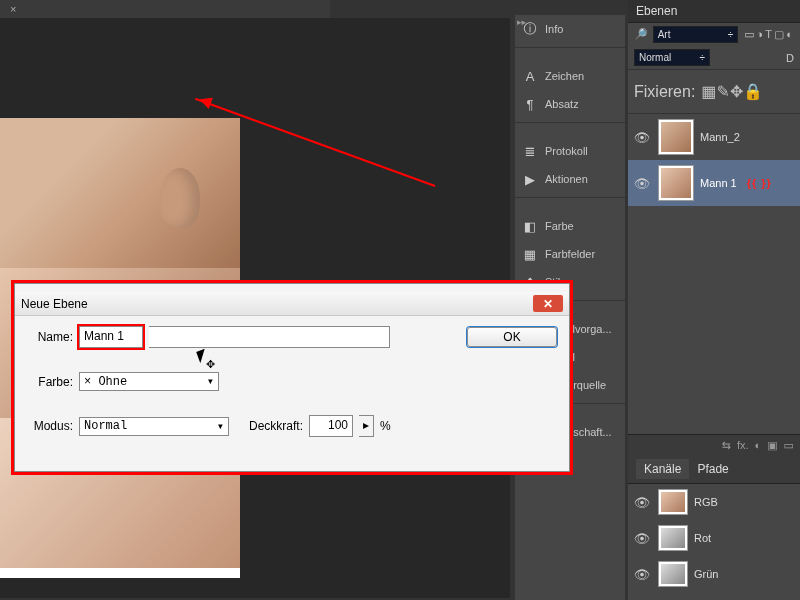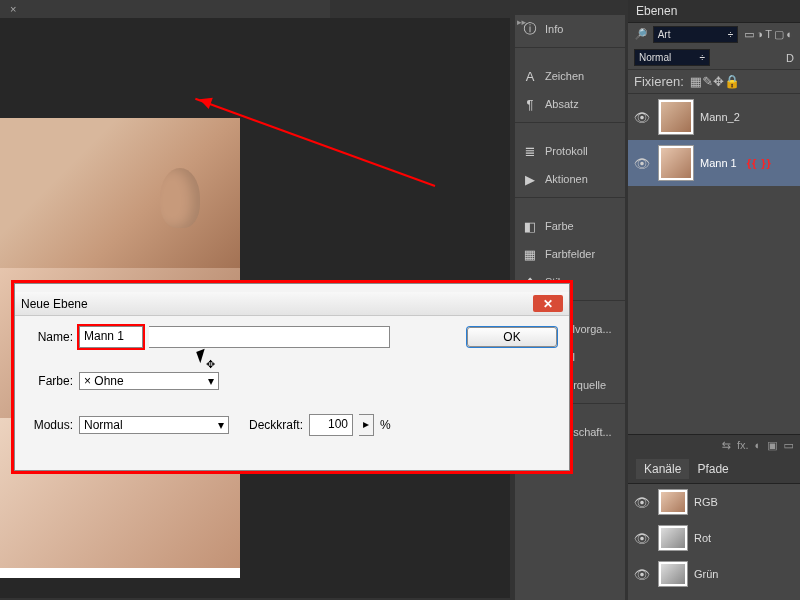--- a/index.html
+++ b/index.html
@@ -78,22 +78,22 @@
   .ptab.sub { background:#3a3a3a; display:flex; gap:0;}
   .ptab.sub span { padding:3px 8px; }
   .ptab.sub span.active { background:#464646; }
   .prow { display:flex; align-items:center; padding:3px 6px; gap:5px; font-size:11px; }
   .selectish {
     background:#0f172a; border:1px solid #222; color:#ddd;
     padding:2px 4px; font-size:10px; flex:1;
     display:flex; justify-content:space-between;
   }
   .lock-row {
-    display:flex; align-items:center; gap:6px; padding:4px 6px;
-    font-size:13px; color:#ccc; border-top:1px solid #333; border-bottom:1px solid #333;
+    display:flex; align-items:center; gap:6px; padding:12px 6px;
+    font-size:16px; color:#ccc; border-top:1px solid #333; border-bottom:1px solid #333;
   }
   .lock-ico { width:12px; text-align:center; color:#bbb; }
   .layer {
     display:flex; align-items:center; gap:6px;
     padding:5px 4px; background:#464646; color:#ddd;
     font-size:11px;
   }
   .layer.selected { background:#5b6e8c; color:#fff; }
   .eye { width:20px; text-align:center; font-size:13px; color:#ccc; }
   .thumb {
@@ -139,21 +139,21 @@
   .red-outline { box-shadow:0 0 0 2px #f00; }
   .winbtn {
     width:88px;
     border:1px solid #8c8c8c; border-radius:3px;
     background:linear-gradient(#fefefe,#e6e6e6);
     padding:2px 0; text-align:center; font-size:12px;
   }
   .winbtn.primary { box-shadow:0 0 0 1px #2a7ed2; }
   .dropdown {
     border:1px solid #888; background:#fff; padding:1px 4px;
-    display:flex; justify-content:space-between; align-items:center; font-size:12px;
+    display:flex; justify-content:space-between; align-items:center; font-size:12px;font-family:Liberation Mono, monospace;
   }
   .arrow {
     position:absolute; z-index:60;
     border-top:2px solid #f00;
     transform-origin: left center;
   }
   .arrow::after{
     content:""; position:absolute; right:-2px; top:-6px;
     border:6px solid transparent; border-left:12px solid #f00;
   }

